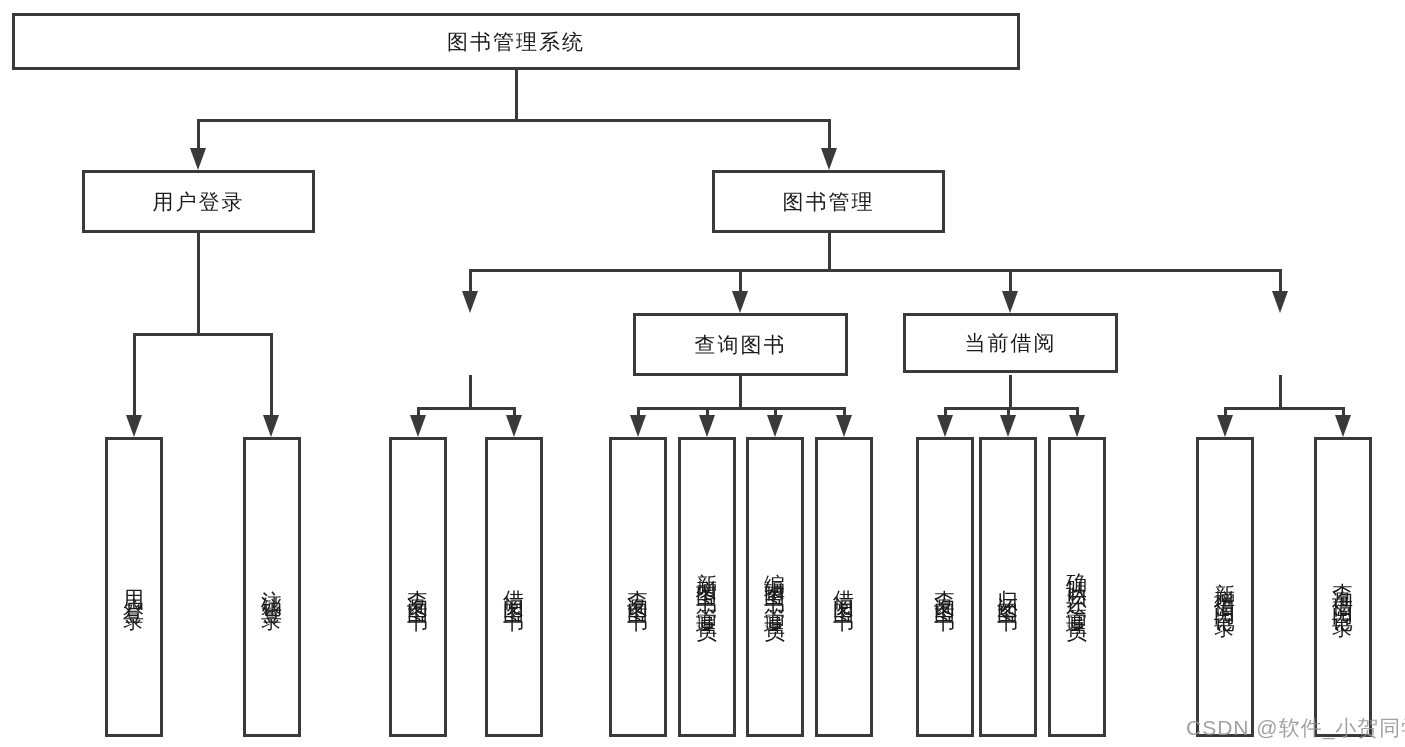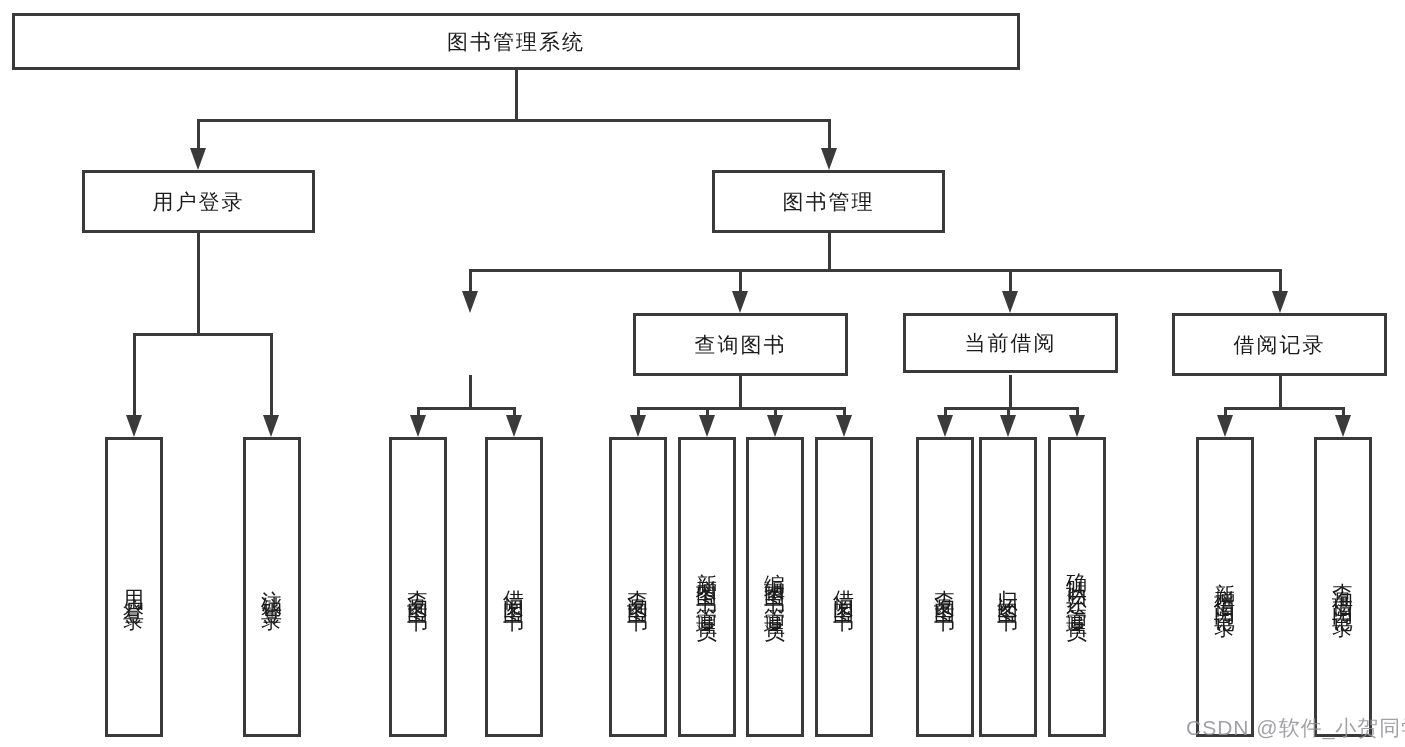--- a/index.html
+++ b/index.html
@@ -33,21 +33,20 @@
 
 <div class="stage" id="stage">
 
   <div class="node" style="left:12px;top:13px;width:1008px;height:57px">图书管理系统</div>
 
   <div class="node" style="left:82px;top:170px;width:233px;height:63px">用户登录</div>
   <div class="node" style="left:712px;top:170px;width:233px;height:63px">图书管理</div>
 
   <div class="node" style="left:633px;top:313px;width:215px;height:63px">查询图书</div>
   <div class="node" style="left:903px;top:313px;width:215px;height:60px">当前借阅</div>
-  <div class="node" style="left:1172px;top:313px;width:215px;height:63px">借阅记录</div>
 
   <div class="node vnode" style="left:105px;top:437px;width:58px;height:300px">用户登录</div>
   <div class="node vnode" style="left:243px;top:437px;width:58px;height:300px">注销登录</div>
 
   <div class="node vnode" style="left:389px;top:437px;width:58px;height:300px">查询图书</div>
   <div class="node vnode" style="left:485px;top:437px;width:58px;height:300px">借阅图书</div>
 
   <div class="node vnode" style="left:609px;top:437px;width:58px;height:300px">查询图书</div>
   <div class="node vnode" style="left:678px;top:437px;width:58px;height:300px">新增图书（管理员）</div>
   <div class="node vnode" style="left:746px;top:437px;width:58px;height:300px">编辑图书（管理员）</div>

